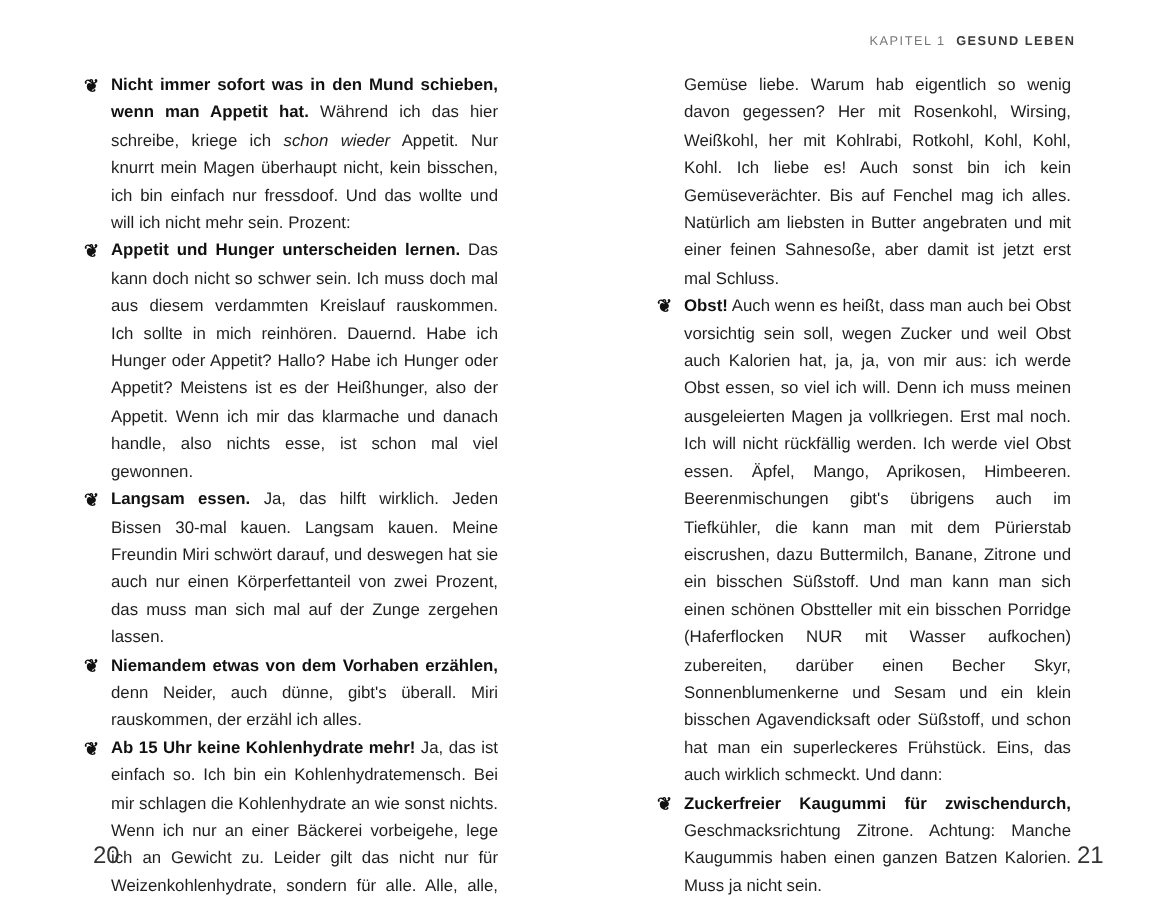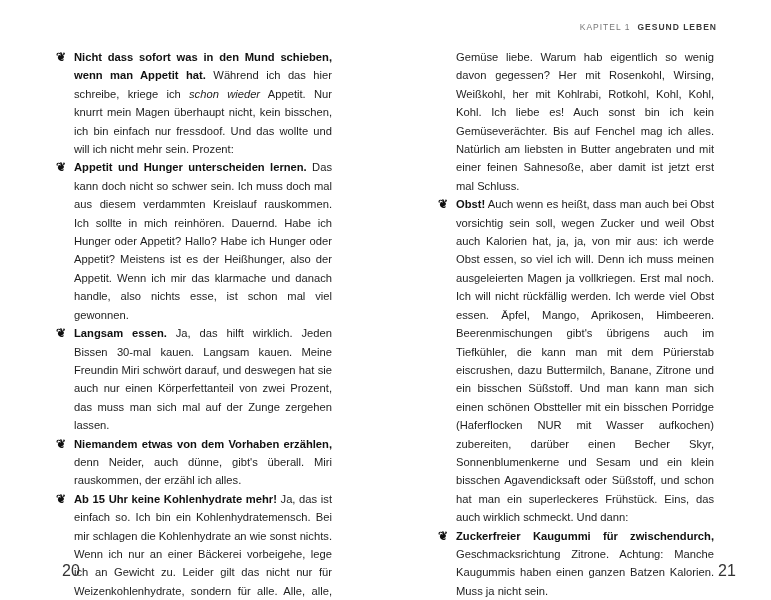--- a/index.html
+++ b/index.html
@@ -25,21 +25,21 @@
   i { font-style: italic; }
   .folio { position: absolute; top: 562px; font-size: 16px; color: #333; }
   .page-left .folio { left: 62px; }
   .page-right .folio { left: 332px; text-align: right; }
 </style>
 </head>
 <body>
 
 <div class="page page-left">
   <div class="col">
-    <p class="item"><span class="bullet">❦</span><b>Nicht dass sofort was in den Mund schieben, wenn man Appetit hat.</b><span> Während ich das hier schreibe, kriege ich </span><i>schon wieder</i><span> Appetit. Nur knurrt mein Magen überhaupt nicht, kein bisschen, ich bin einfach nur fressdoof. Und das wollte und will ich nicht mehr sein. Prozent:</span></p>
+    <p class="item"><span class="bullet">❦</span><b>Nicht immer sofort was in den Mund schieben, wenn man Appetit hat.</b><span> Während ich das hier schreibe, kriege ich </span><i>schon wieder</i><span> Appetit. Nur knurrt mein Magen überhaupt nicht, kein bisschen, ich bin einfach nur fressdoof. Und das wollte und will ich nicht mehr sein. Prozent:</span></p>
     <p class="item"><span class="bullet">❦</span><b>Appetit und Hunger unterscheiden lernen.</b><span> Das kann doch nicht so schwer sein. Ich muss doch mal aus diesem verdammten Kreislauf rauskommen. Ich sollte in mich reinhören. Dauernd. Habe ich Hunger oder Appetit? Hallo? Habe ich Hunger oder Appetit? Meistens ist es der Heißhunger, also der Appetit. Wenn ich mir das klarmache und danach handle, also nichts esse, ist schon mal viel gewonnen.</span></p>
     <p class="item"><span class="bullet">❦</span><b>Langsam essen.</b><span> Ja, das hilft wirklich. Jeden Bissen 30-mal kauen. Langsam kauen. Meine Freundin Miri schwört darauf, und deswegen hat sie auch nur einen Körperfettanteil von zwei Prozent, das muss man sich mal auf der Zunge zergehen lassen.</span></p>
     <p class="item"><span class="bullet">❦</span><b>Niemandem etwas von dem Vorhaben erzählen,</b><span> denn Neider, auch dünne, gibt's überall. Miri rauskommen, der erzähl ich alles.</span></p>
     <p class="item"><span class="bullet">❦</span><b>Ab 15 Uhr keine Kohlenhydrate mehr!</b><span> Ja, das ist einfach so. Ich bin ein Kohlenhydratemensch. Bei mir schlagen die Kohlenhydrate an wie sonst nichts. Wenn ich nur an einer Bäckerei vorbeigehe, lege ich an Gewicht zu. Leider gilt das nicht nur für Weizenkohlenhydrate, sondern für alle. Alle, alle, alle. Wenn ich also ab 15 Uhr keine mehr zu mir nehme, habe ich abnehmtechnisch gute Karten. Jetzt muss ich mich nur noch daran halten.</span></p>
 
   </div>
   <div class="folio">20</div>
 </div>
 
 <div class="page page-right">

